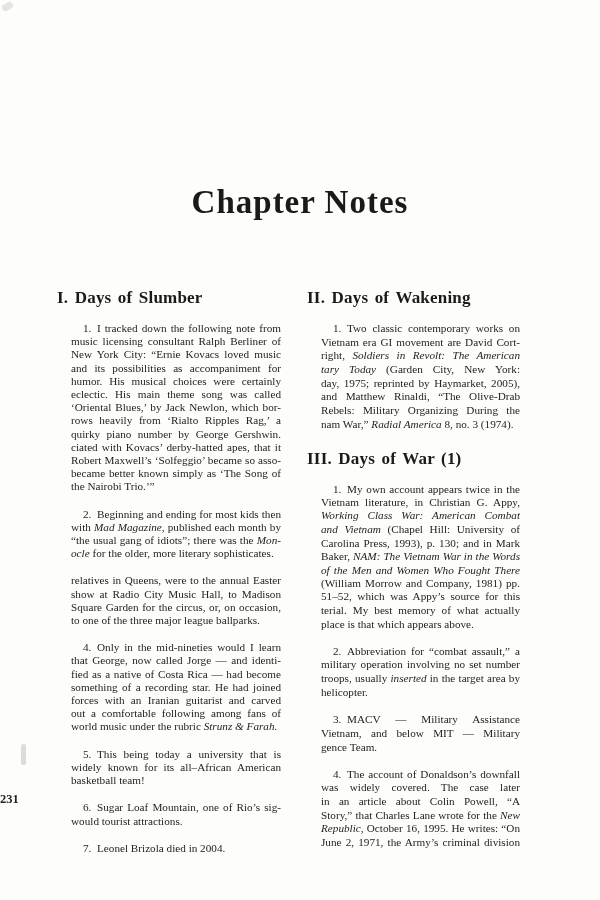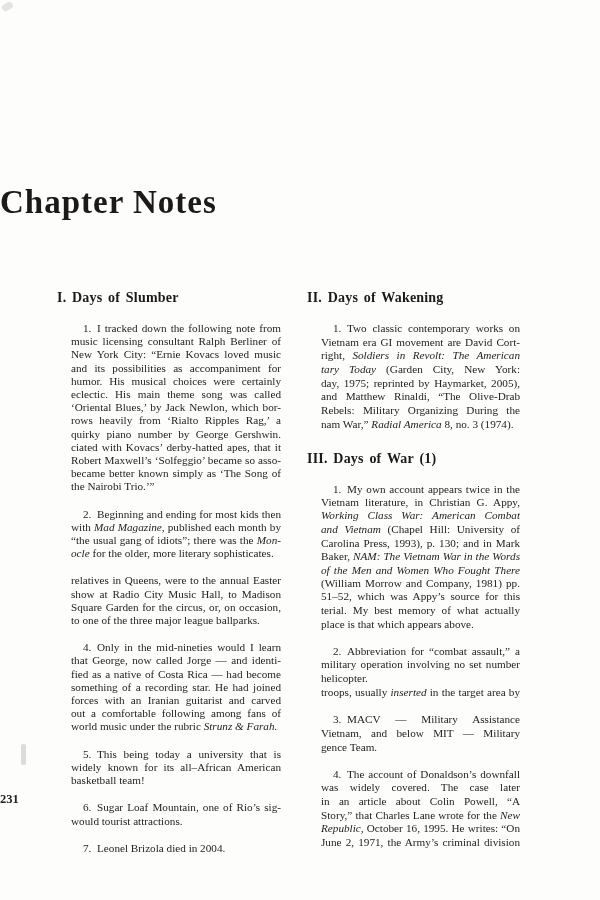--- a/index.html
+++ b/index.html
@@ -8,33 +8,33 @@
     background:#ffffff;
     font-family:"Liberation Serif","DejaVu Serif",serif;
     color:#201f1d;
   }
   .page {
     position:relative; width:600px; height:900px;
     background:#fdfdfc; overflow:hidden;
   }
   .book-title {
     position:absolute; top:184px; left:0; width:600px;
-    text-align:left;
+    text-align:center;
     font-size:33px; font-weight:700; letter-spacing:1px;
     color:#1b1a18;
   }
   .columns {
     position:absolute; top:288px; left:57px; width:477px;
     display:flex; gap:12px;
   }
   .col { display:block; }
   .col-left  { width:238px; }
   .col-right { width:227px; }
   .section-heading {
-    font-size:14px; line-height:20px; font-weight:700;
+    font-size:17px; line-height:20px; font-weight:700;
     letter-spacing:0.2px; word-spacing:2px;
     margin:0 0 9px 0; color:#1b1a18;
   }
   .note + .section-heading, .section-heading.later { margin-top:18px; }
   .note { margin:14px; }
   .note-line {
     font-size:11.2px; line-height:13.2px; max-height:14px; overflow:hidden;
     text-align:justify; text-align-last:justify;
     color:#242321;
   }
@@ -135,22 +135,22 @@
           <div class="note-line"><span>Baker, </span><span class="em">NAM: The Vietnam War in the Words</span></div>
           <div class="note-line"><span class="em">of the Men and Women Who Fought There</span></div>
           <div class="note-line"><span>(William Morrow and Company, 1981) pp.</span></div>
           <div class="note-line"><span>51–52, which was Appy’s source for this ma-</span></div>
           <div class="note-line"><span>terial. My best memory of what actually took</span></div>
           <div class="note-line lastline"><span>place is that which appears above.</span></div>
         </div>
         <div class="note">
           <div class="note-line first"><span>2. Abbreviation for “combat assault,” a</span></div>
           <div class="note-line"><span>military operation involving no set number of</span></div>
+          <div class="note-line"><span>troops, usually </span><span class="em">inserted</span><span> in the target area by</span></div>
           <div class="note-line lastline"><span>helicopter.</span></div>
-          <div class="note-line"><span>troops, usually </span><span class="em">inserted</span><span> in the target area by</span></div>
         </div>
         <div class="note">
           <div class="note-line first"><span>3. MACV — Military Assistance Command</span></div>
           <div class="note-line"><span>Vietnam, and below MIT — Military Intelli-</span></div>
           <div class="note-line lastline"><span>gence Team.</span></div>
         </div>
         <div class="note">
           <div class="note-line first"><span>4. The account of Donaldson’s downfall</span></div>
           <div class="note-line"><span>was widely covered. The case later resurfaced</span></div>
           <div class="note-line"><span>in an article about Colin Powell, “A Soldier’s</span></div>

